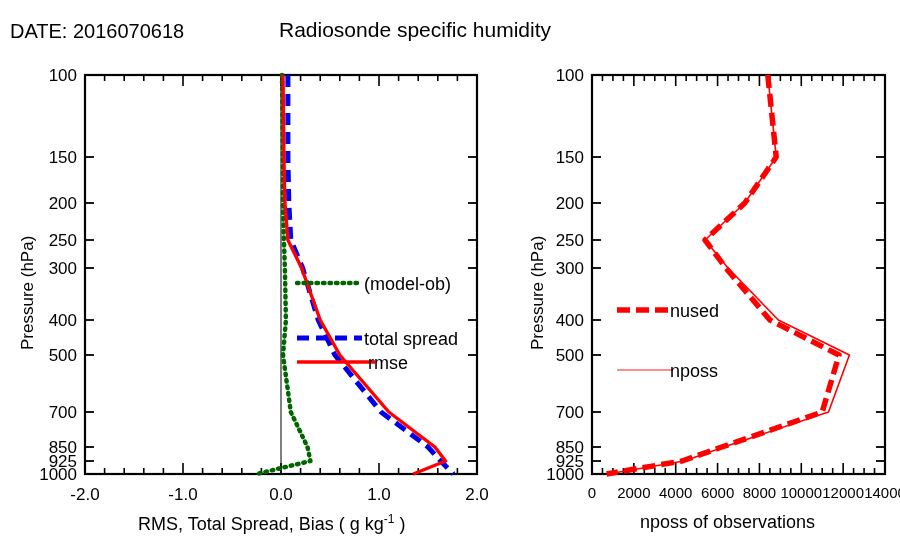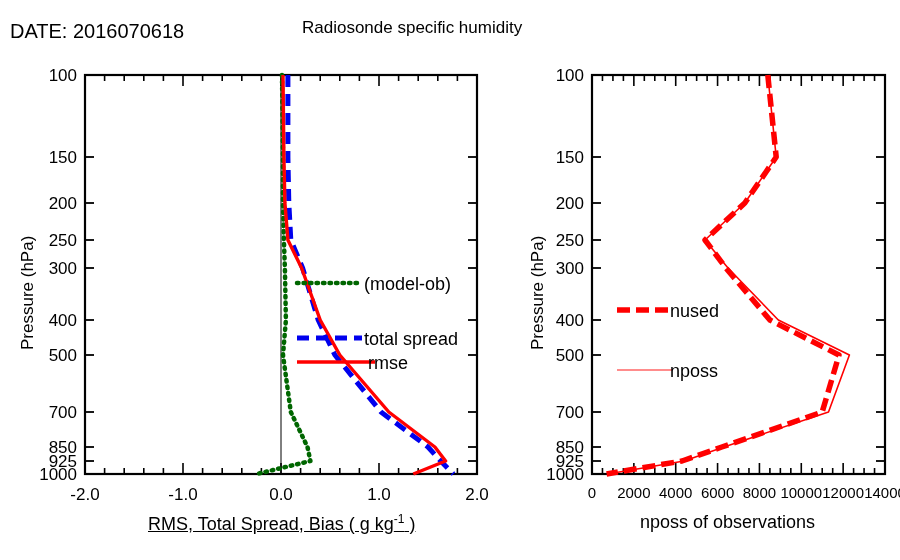--- a/index.html
+++ b/index.html
@@ -4,23 +4,23 @@
 <style>
   html,body{margin:0;padding:0;}
   body{
     width:900px;height:560px;background:#ffffff;
     font-family:"Liberation Sans", sans-serif;
     color:#000;overflow:hidden;position:relative;
   }
   #root{position:absolute;left:0;top:0;width:900px;height:560px;}
   .txt{position:absolute;white-space:nowrap;}
   #date-label{left:10px;top:20px;font-size:20px;}
-  #main-title{left:302px;top:18px;font-size:17px;}
+  #main-title{left:279px;top:18px;font-size:21px;}
   .axis-title{font-size:18px;}
-  #left-xtitle{left:148px;top:512px;text-decoration:underline;}
+  #left-xtitle{left:138px;top:512px;}
   #right-xtitle{left:640px;top:512px;}
   .ylabel-rot{
     position:absolute;font-size:17px;
     transform-origin:0 0;transform:rotate(-90deg);
   }
   #left-ytitle{left:18px;top:350px;}
   #right-ytitle{left:528px;top:350px;}
   svg{position:absolute;left:0;top:0;}
   .tick-lab{font-size:17px;font-family:"Liberation Sans",sans-serif;}
   .xtick-lab-r{font-size:15px;font-family:"Liberation Sans",sans-serif;}

